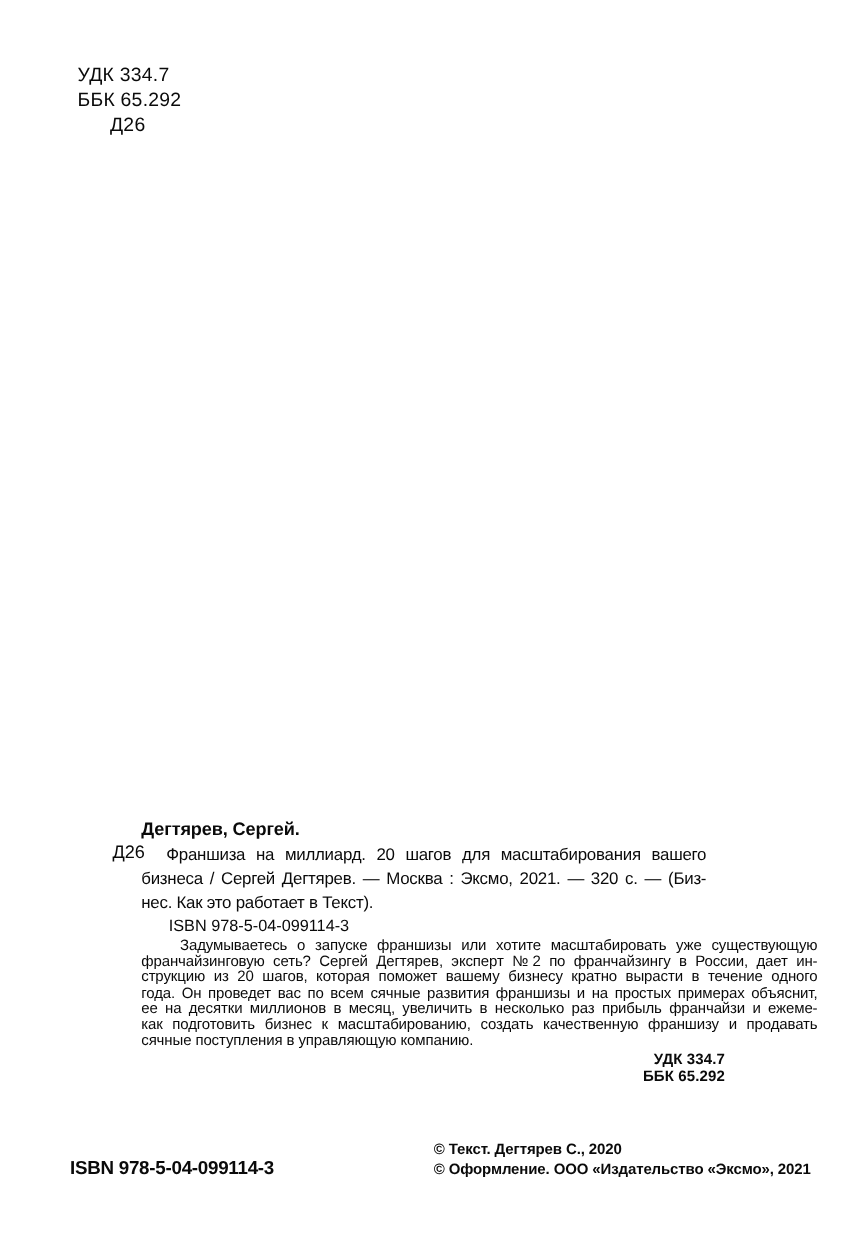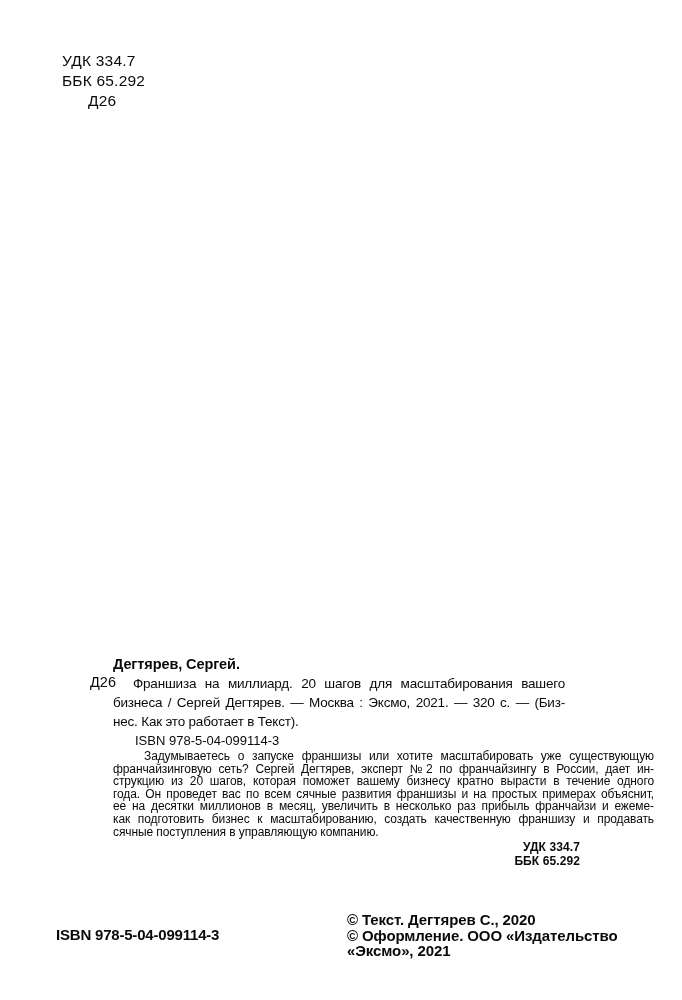--- a/index.html
+++ b/index.html
@@ -51,21 +51,21 @@
     font-weight:bold; font-size:12px; line-height:13.5px; letter-spacing:0.1px;
   }
 
   
   #footer-isbn {
     left:56px; top:926px;
     font-size:15px; font-weight:bold; letter-spacing:-0.2px;
   }
   #footer-copy {
     left:347px; top:912px;
-    font-size:15px; font-weight:bold; line-height:15.5px; letter-spacing:-0.1px;
+    font-size:12px; font-weight:bold; line-height:15.5px; letter-spacing:-0.1px;
   }
 </style>
 </head>
 <body>
 
 <div class="abs" id="top-codes">
   <div>УДК 334.7</div>
   <div>ББК 65.292</div>
   <div class="indent">Д26</div>
 </div>

